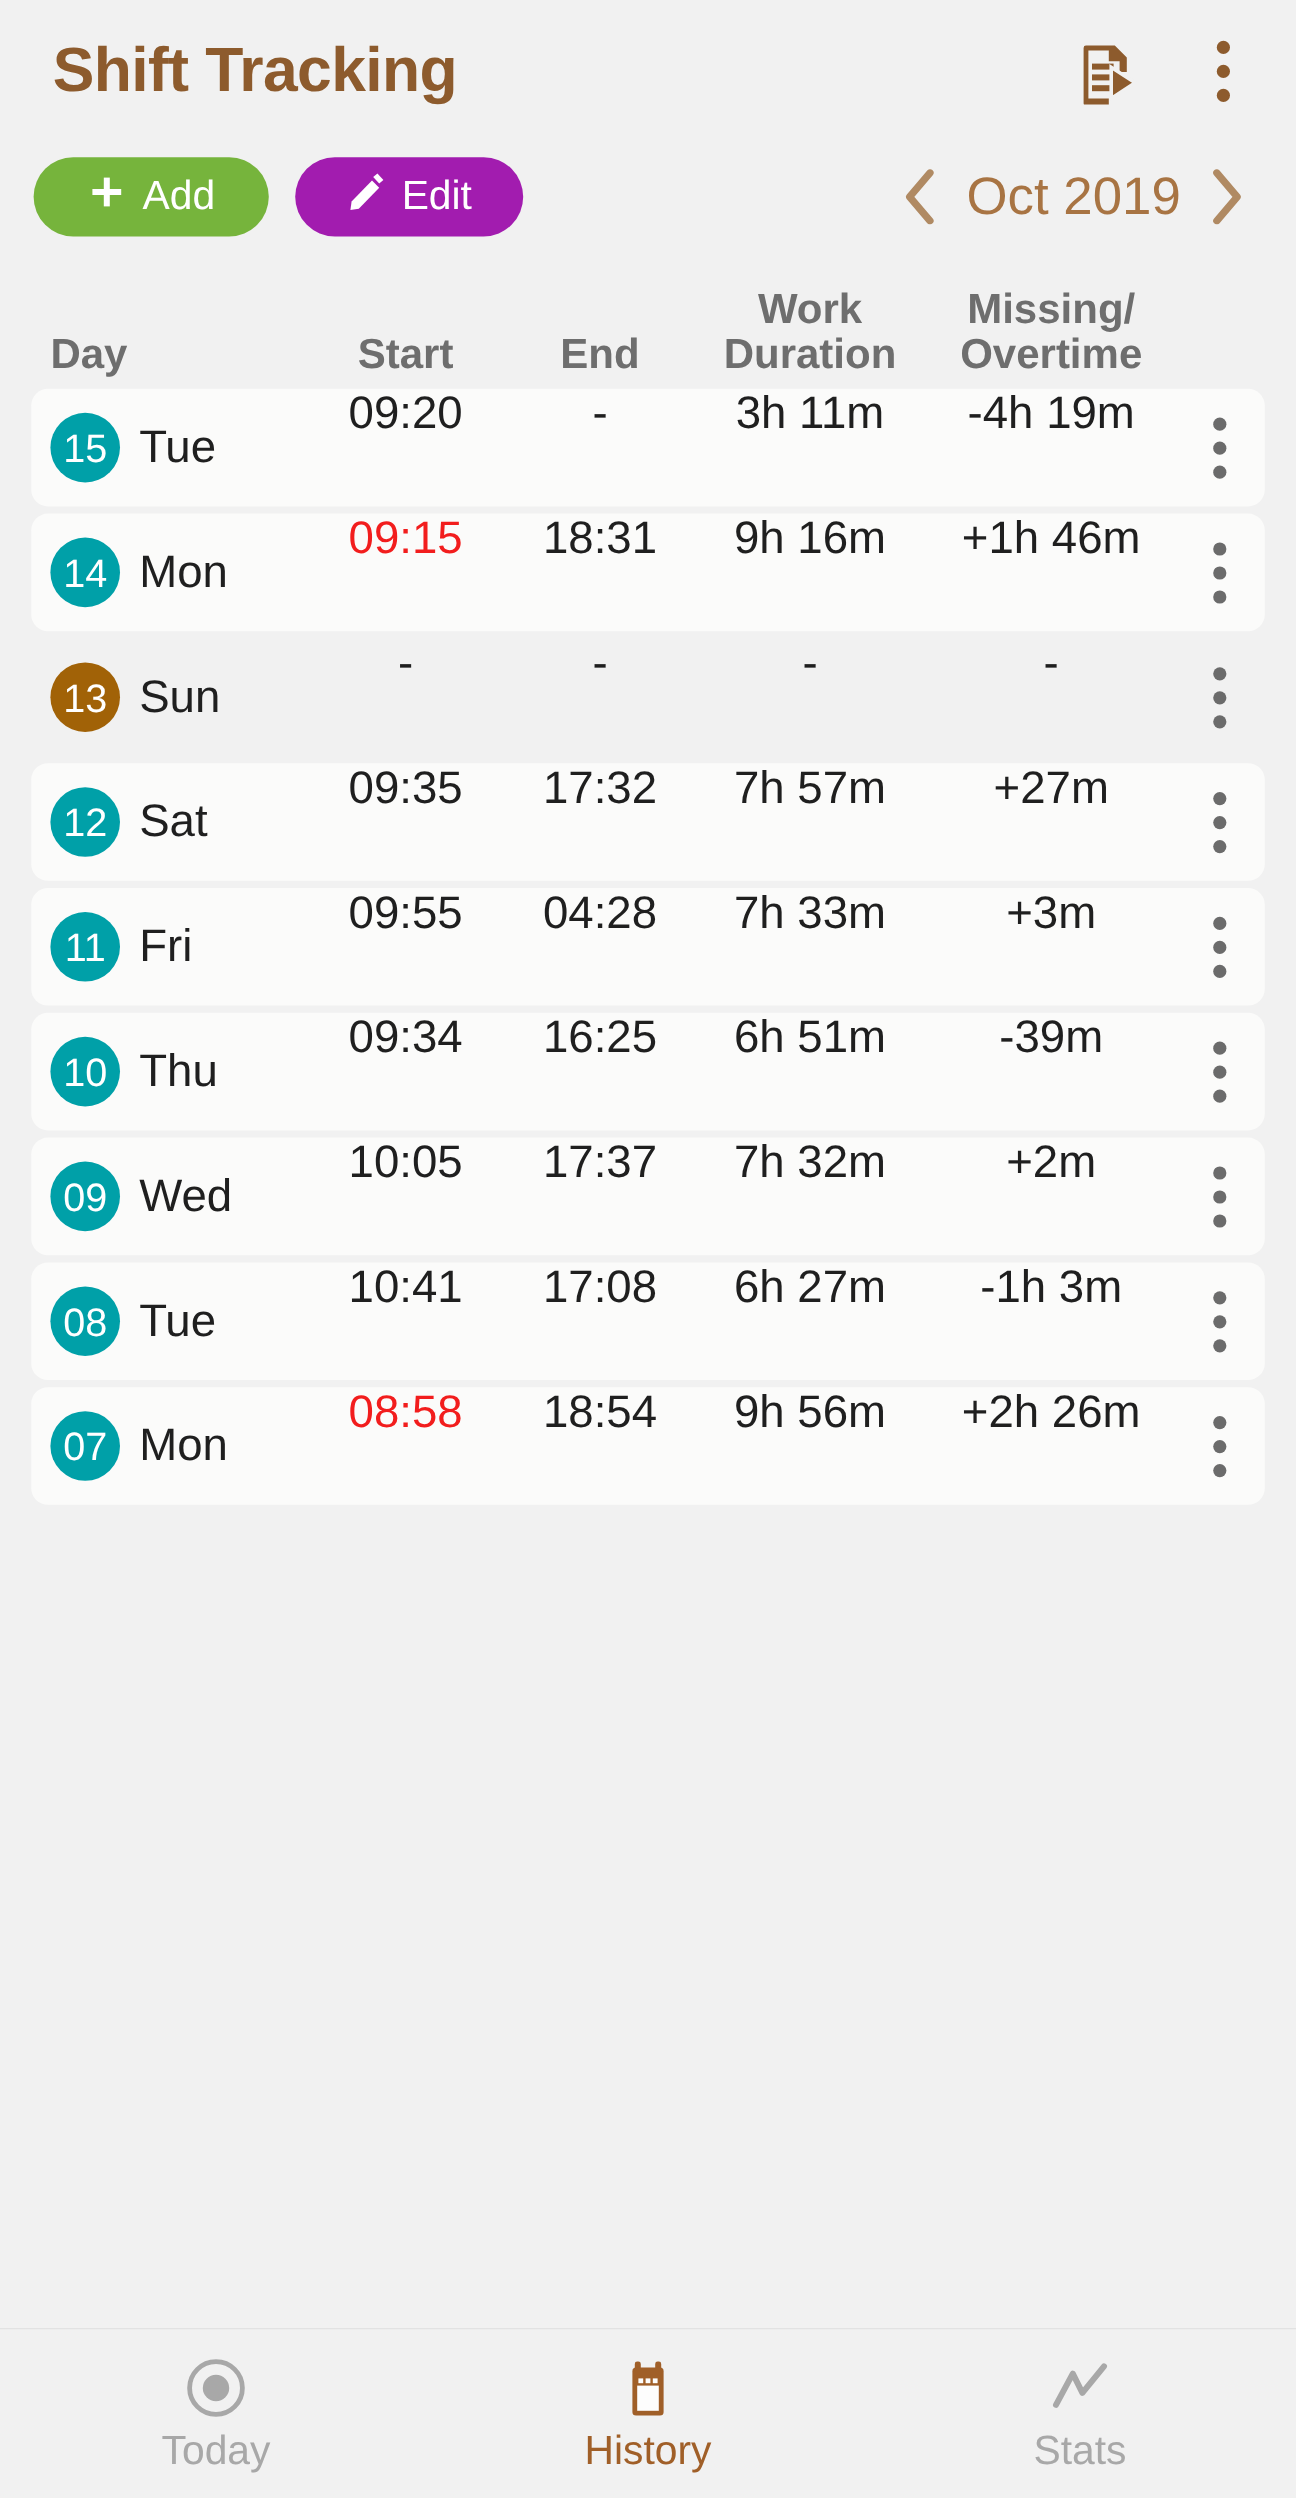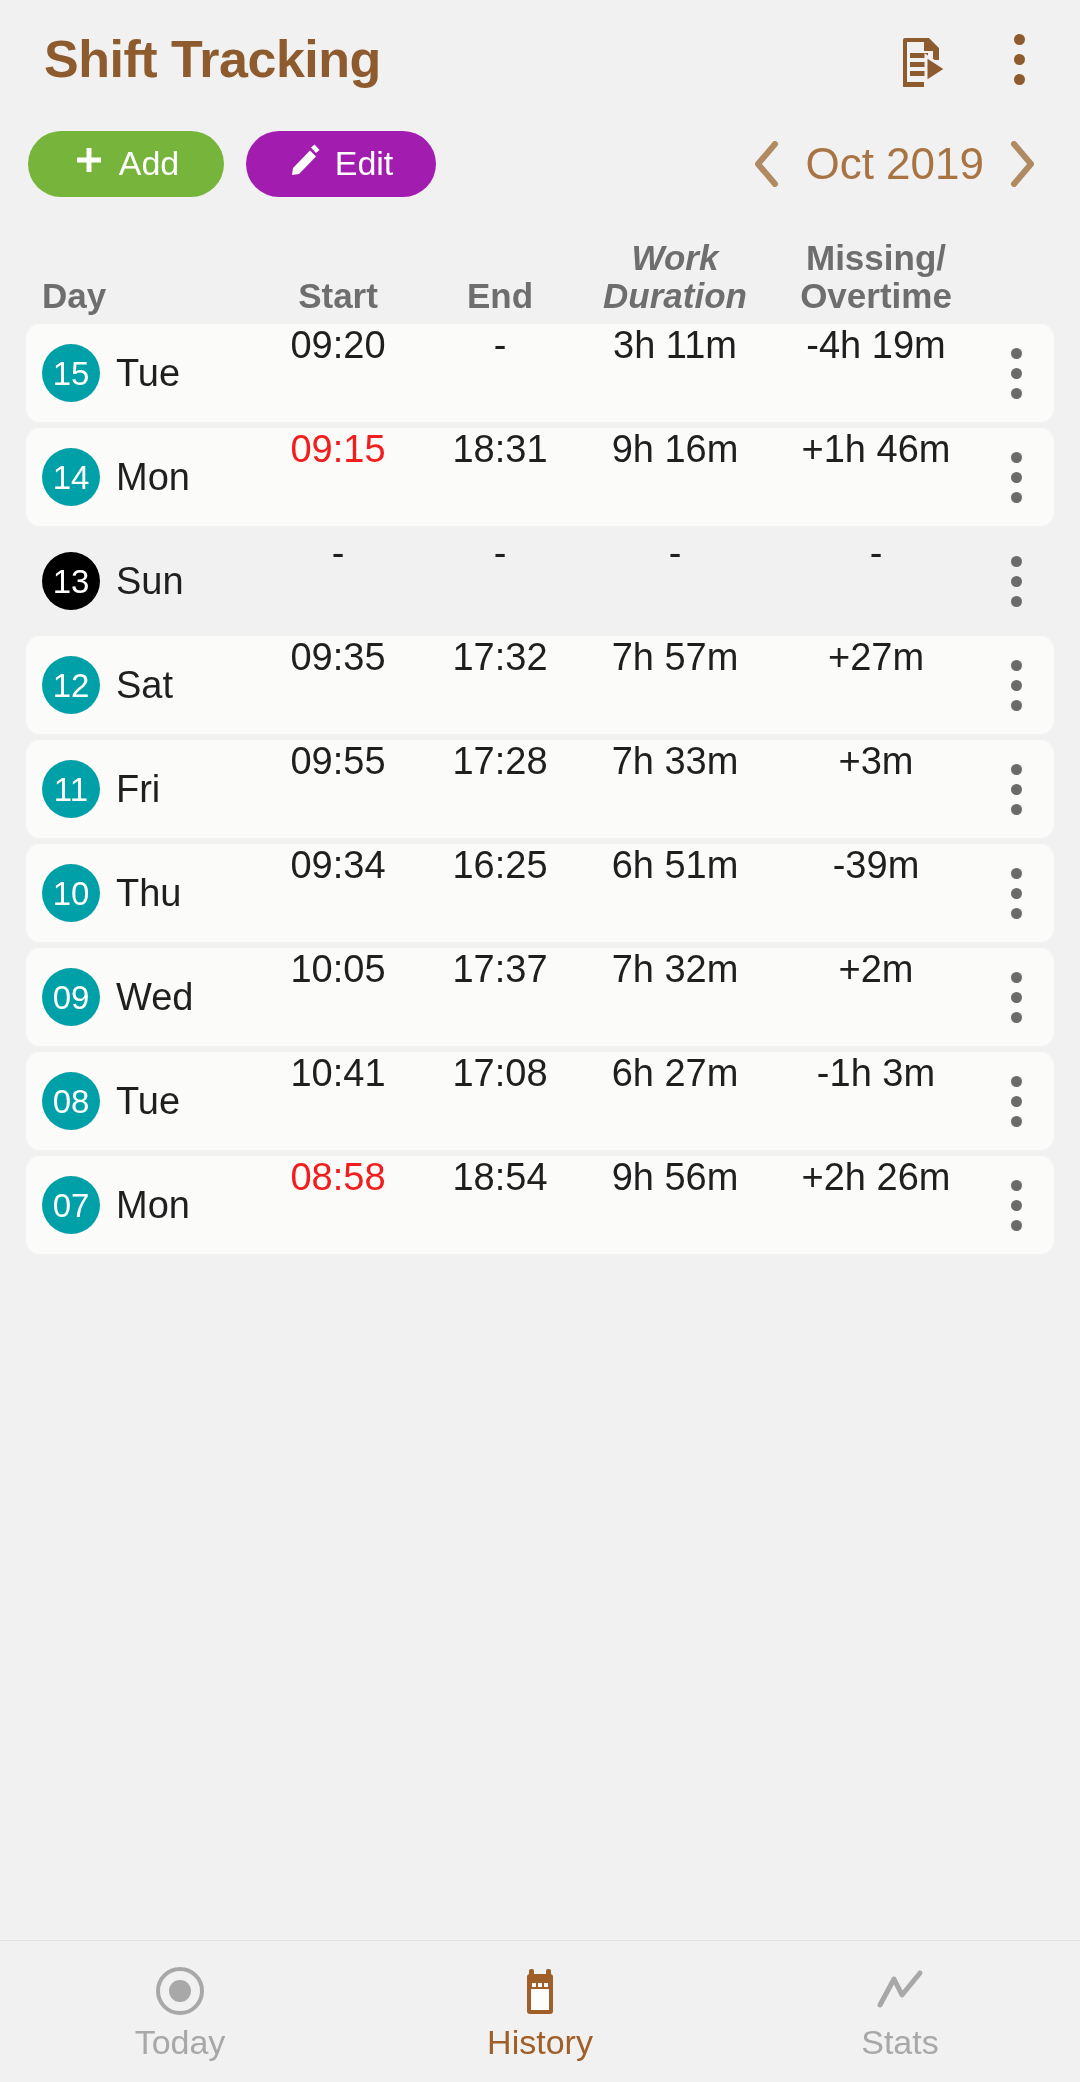--- a/index.html
+++ b/index.html
@@ -146,37 +146,37 @@
 
   .c-day   { flex: 0 0 226px; display: flex; align-items: center; gap: 16px; padding-left: 16px; }
   .c-start { flex: 0 0 172px; }
   .c-end   { flex: 0 0 152px; }
   .c-dur   { flex: 0 0 198px; }
   .c-over  { flex: 0 0 204px; }
   .c-menu  { flex: 1 1 auto; display: flex; align-items: center; justify-content: center; }
 
   .hdr .c-start { flex: 0 0 172px; }
   .hdr .c-end   { flex: 0 0 152px; }
-  .hdr .c-dur   { flex: 0 0 198px; font-style: italic; }
+  .hdr .c-dur   { flex: 0 0 198px; }
   .hdr .c-over  { flex: 0 0 204px; }
 
   .badge {
     width: 58px;
     height: 58px;
     border-radius: 50%;
     color: #ffffff;
     font-size: 33px;
     display: flex;
     align-items: center;
     justify-content: center;
     flex: 0 0 58px;
     line-height: 1;
   }
   .badge.on  { background: #00a0a8; }
-  .badge.off { background: #000000; }
+  .badge.off { background: #a16207; }
   .dayname { font-size: 38px; color: #1f1f1f; line-height: 1; }
 
   .late { color: #f21d1d; }
 
   .rowmenu {
     width: 46px;
     height: 74px;
     display: flex;
     flex-direction: column;
     align-items: center;
@@ -359,21 +359,21 @@
               <i></i>
             </div>
           </div>
         </div>
         <div class="row card">
           <div class="cell c-day">
             <div class="badge on">11</div>
             <div class="dayname">Fri</div>
           </div>
           <div class="cell c-start">09:55</div>
-          <div class="cell c-end">17:28</div>
+          <div class="cell c-end">04:28</div>
           <div class="cell c-dur">7h 33m</div>
           <div class="cell c-over">+3m</div>
           <div class="c-menu">
             <div class="rowmenu">
               <i></i>
               <i></i>
               <i></i>
             </div>
           </div>
         </div>

